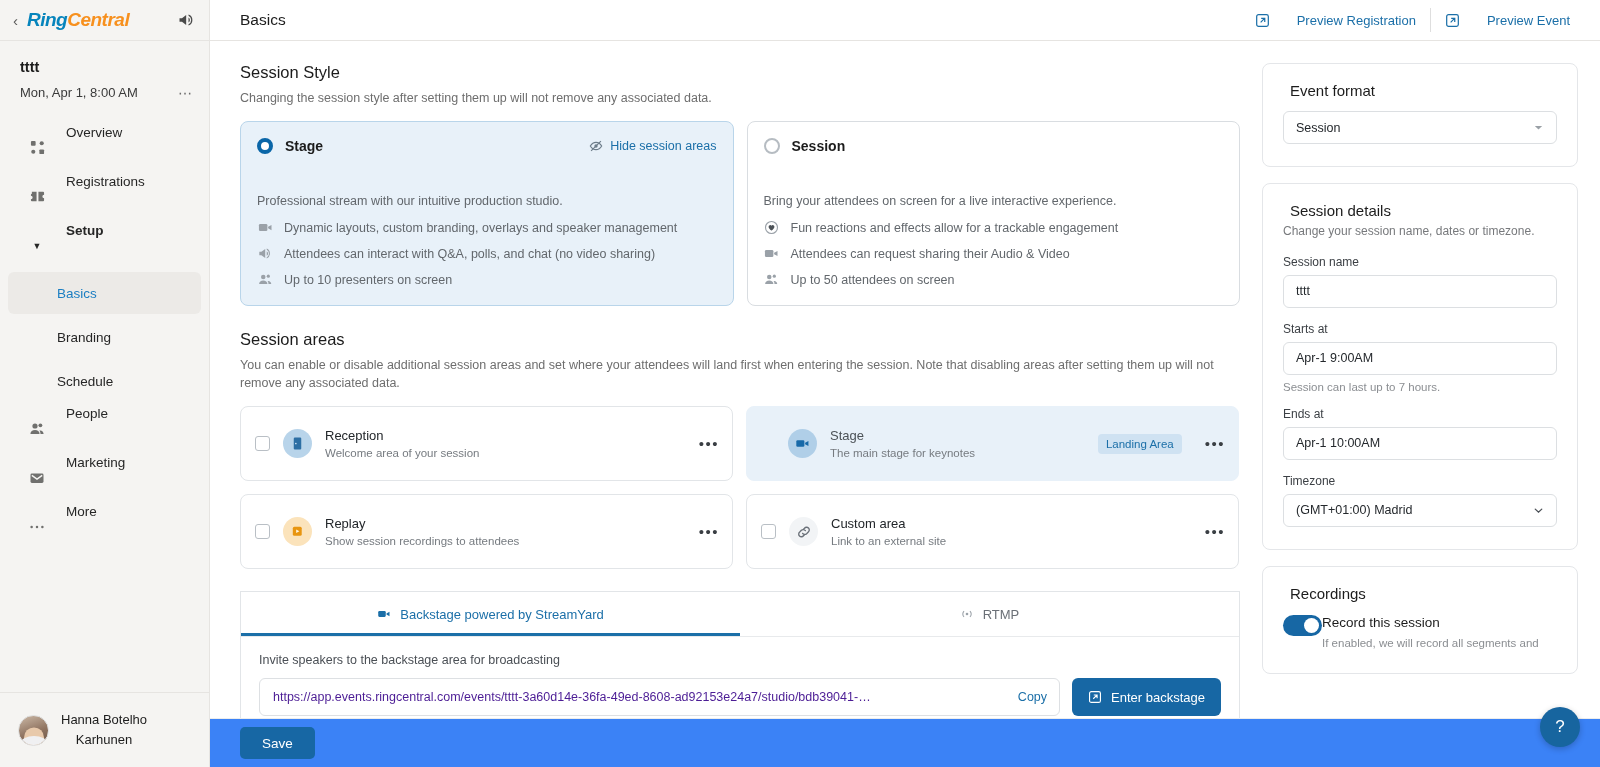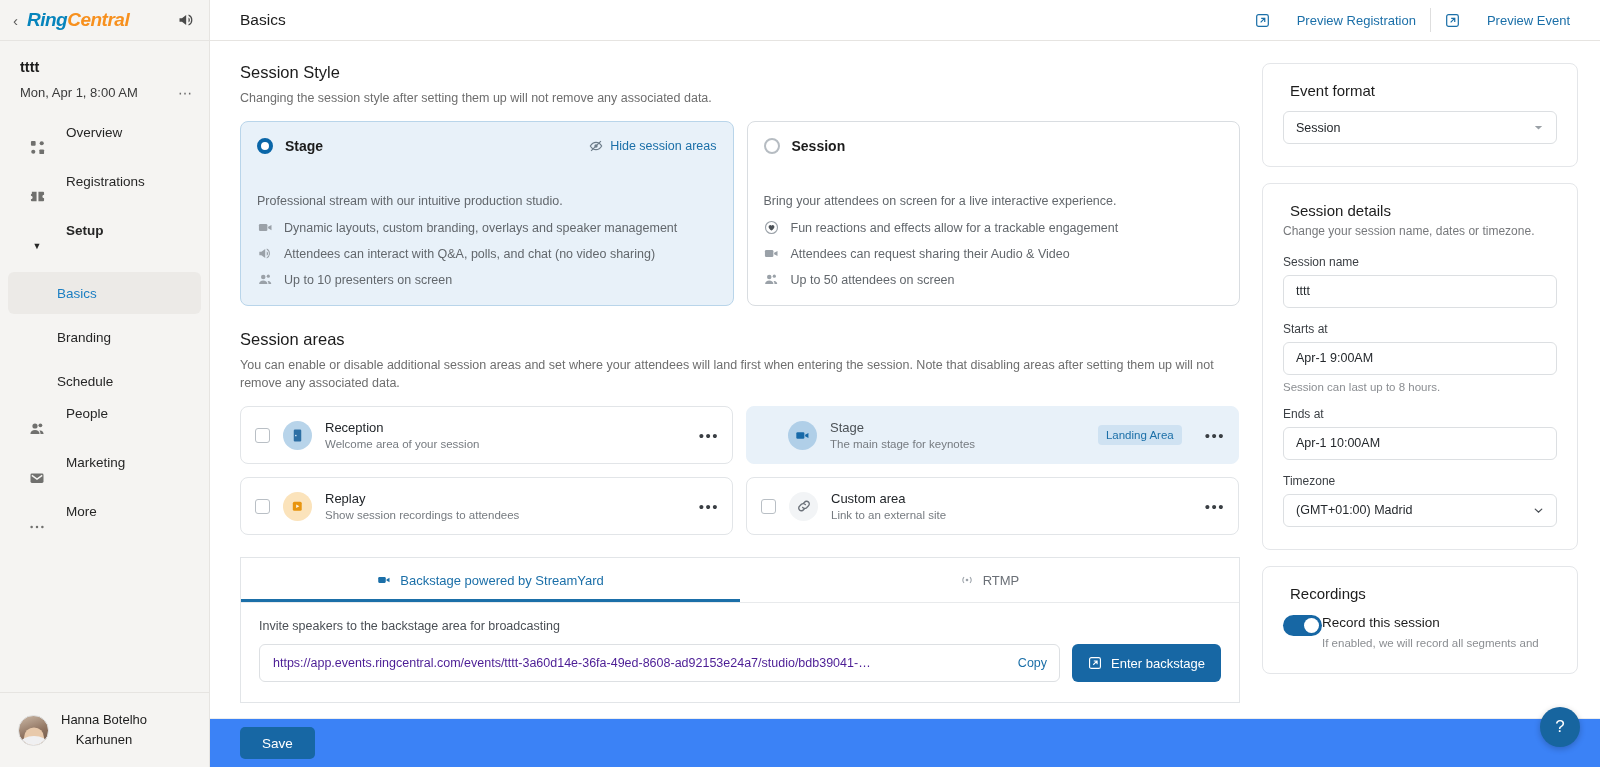--- a/index.html
+++ b/index.html
@@ -137,21 +137,21 @@
   .feat { display: flex; align-items: center; gap: 11px; margin-bottom: 11px; font-size: 12.5px; color: #62676c; }
   .feat .ico { width: 16px; flex: 0 0 16px; display: flex; align-items: center; justify-content: center; color: #9aa1a8; }
   .feat:last-child { margin-bottom: 0; }
 
   
   .areas-sec { margin-top: 24px; }
   .area-grid { display: flex; flex-wrap: wrap; gap: 13px 13px; }
   .area-card {
     flex: 0 0 calc(50% - 7px); max-width: calc(50% - 7px);
     border: 1px solid #e2e5e8; border-radius: 8px;
-    height: 58px; display: flex; align-items: center;
+    height: 75px; display: flex; align-items: center;
     padding: 0 13px 0 14px; gap: 13px; background: #fff;
   }
   .area-card.landing { background: #e8f1f9; border-color: #e8f1f9; }
   .cbx {
     width: 15px; height: 15px; border: 1px solid #b9bfc5;
     border-radius: 3px; background: #fff; flex: 0 0 15px; cursor: pointer;
   }
   .area-ico {
     width: 29px; height: 29px; border-radius: 50%;
     display: flex; align-items: center; justify-content: center;
@@ -604,21 +604,21 @@
 
           <div class="fld-label">Session name</div>
           <div class="fld">
             <span>tttt</span>
           </div>
 
           <div class="fld-label">Starts at</div>
           <div class="fld">
             <span>Apr-1 9:00AM</span>
           </div>
-          <div class="hint">Session can last up to 8 hours.</div>
+          <div class="hint">Session can last up to 7 hours.</div>
 
           <div class="fld-label">Ends at</div>
           <div class="fld">
             <span>Apr-1 10:00AM</span>
           </div>
 
           <div class="fld-label">Timezone</div>
           <div class="fld last">
             <span>(GMT+01:00) Madrid</span>
             <span class="caret">

